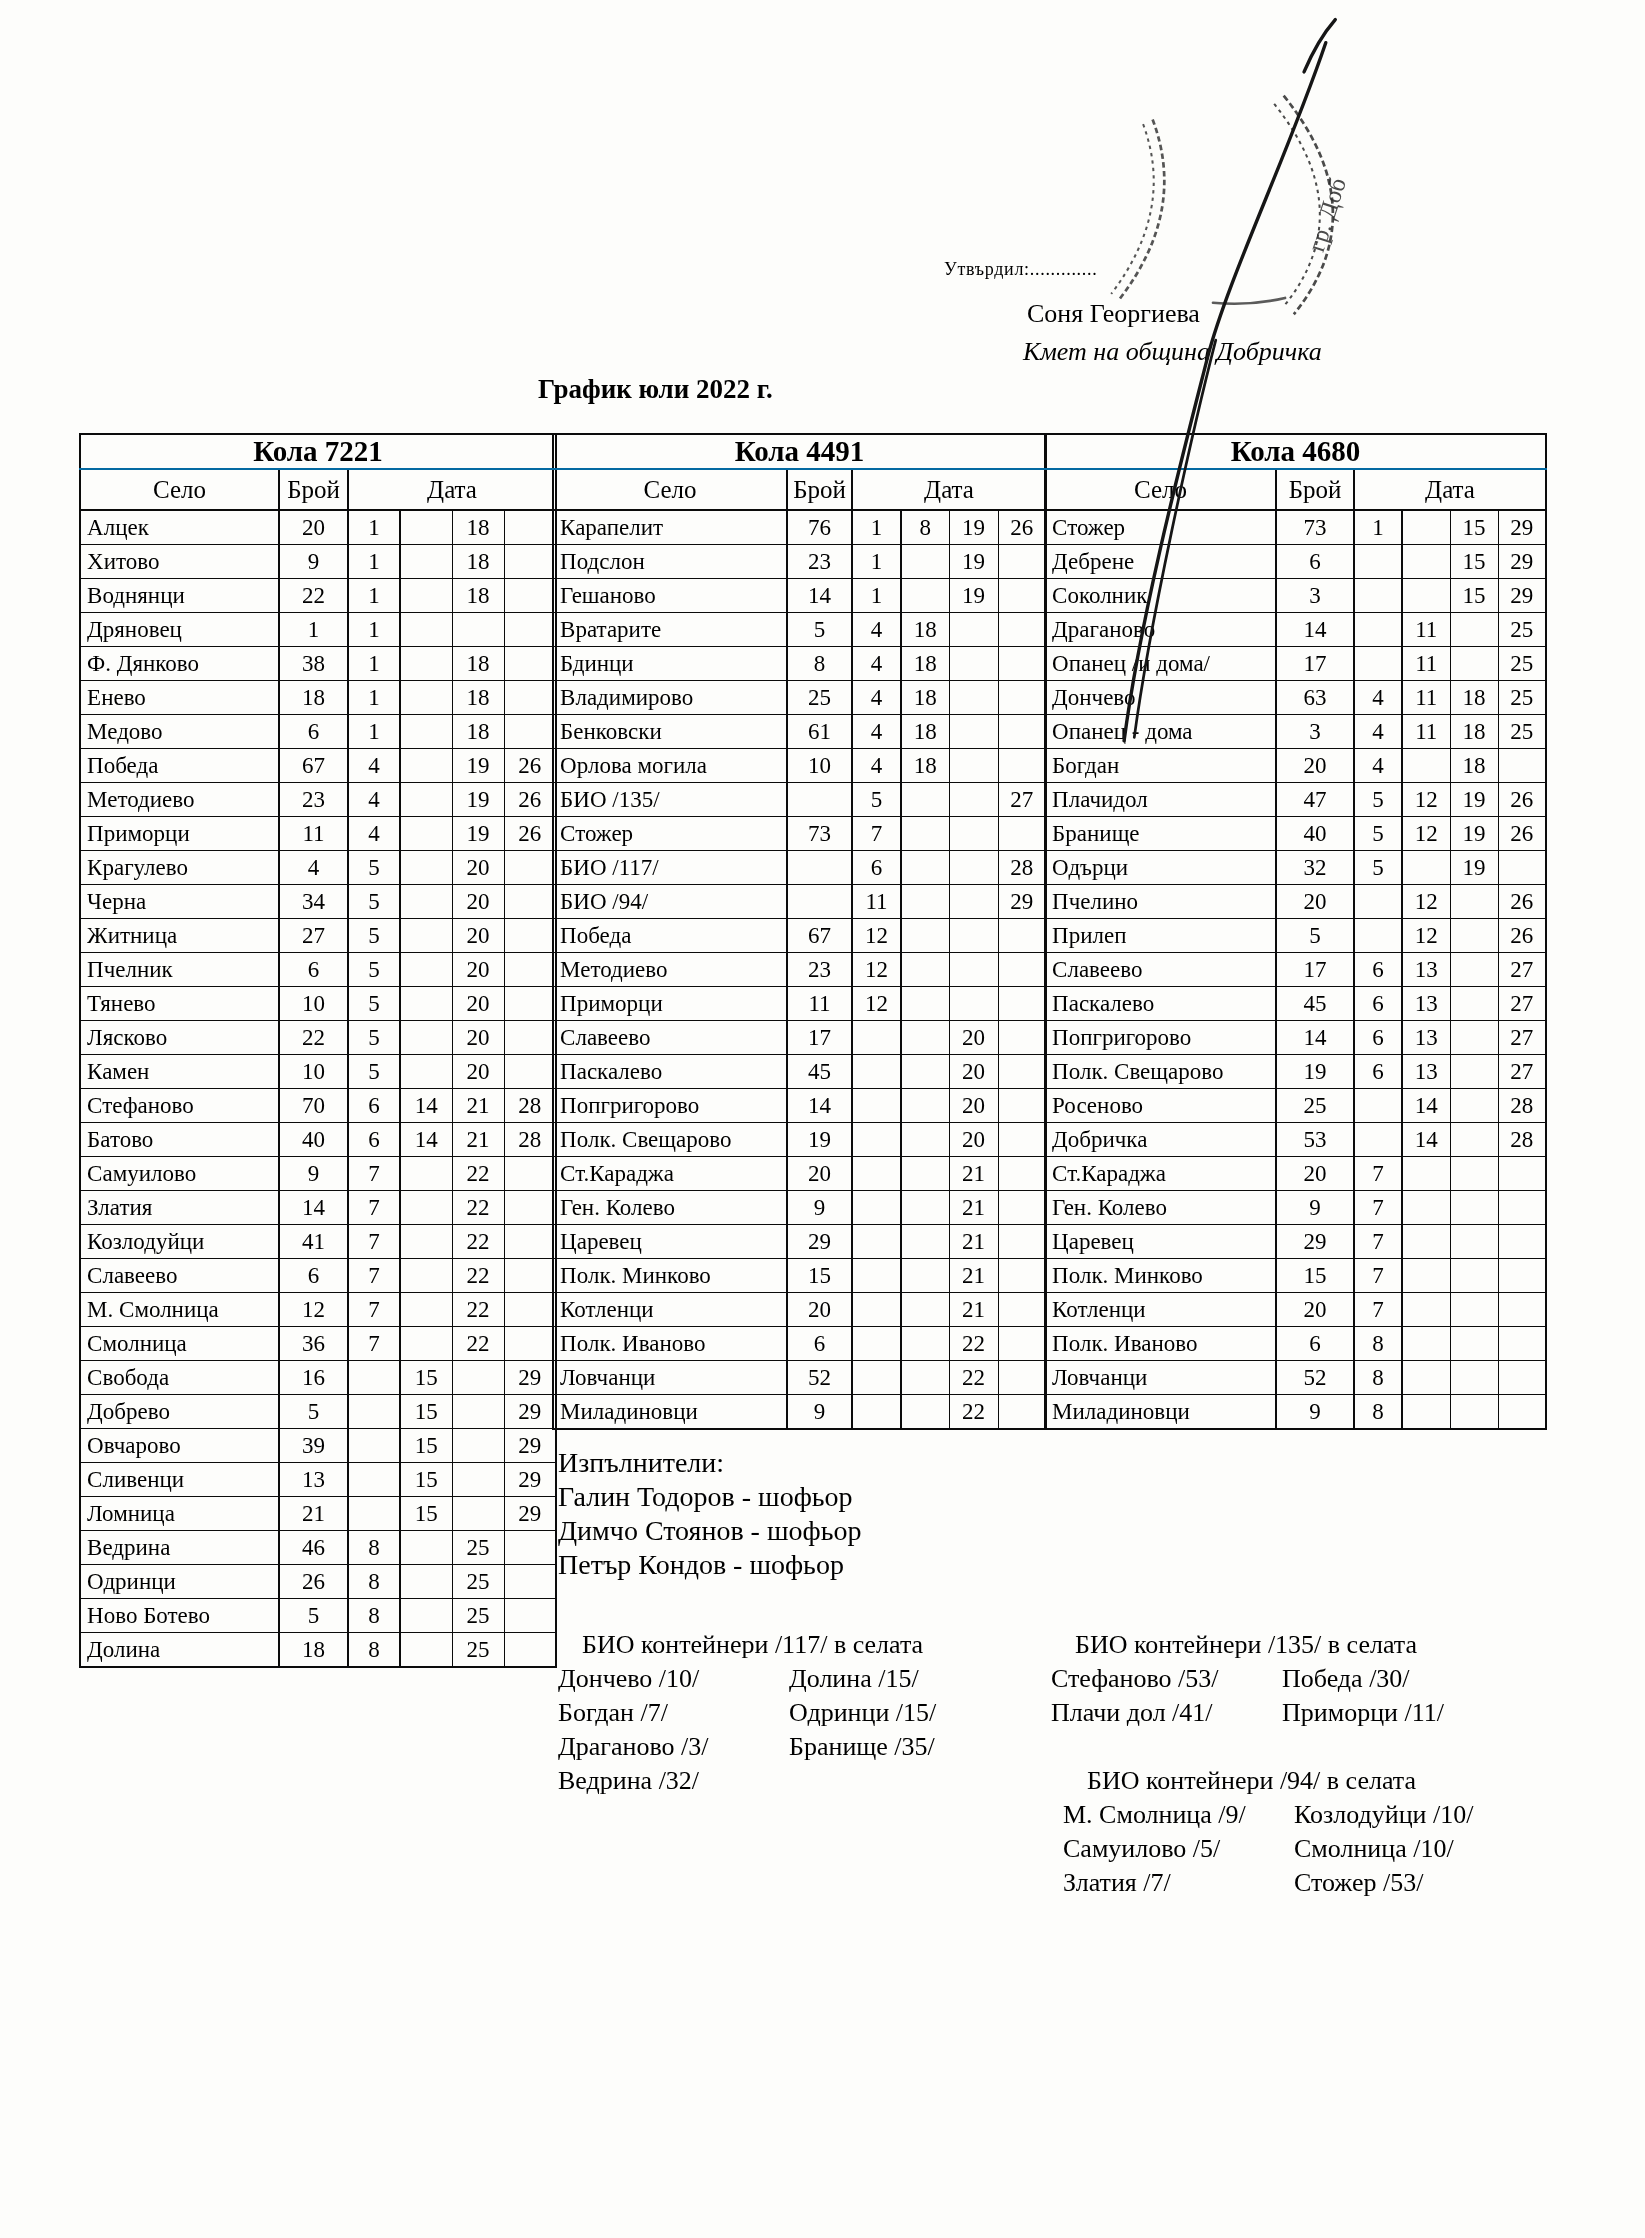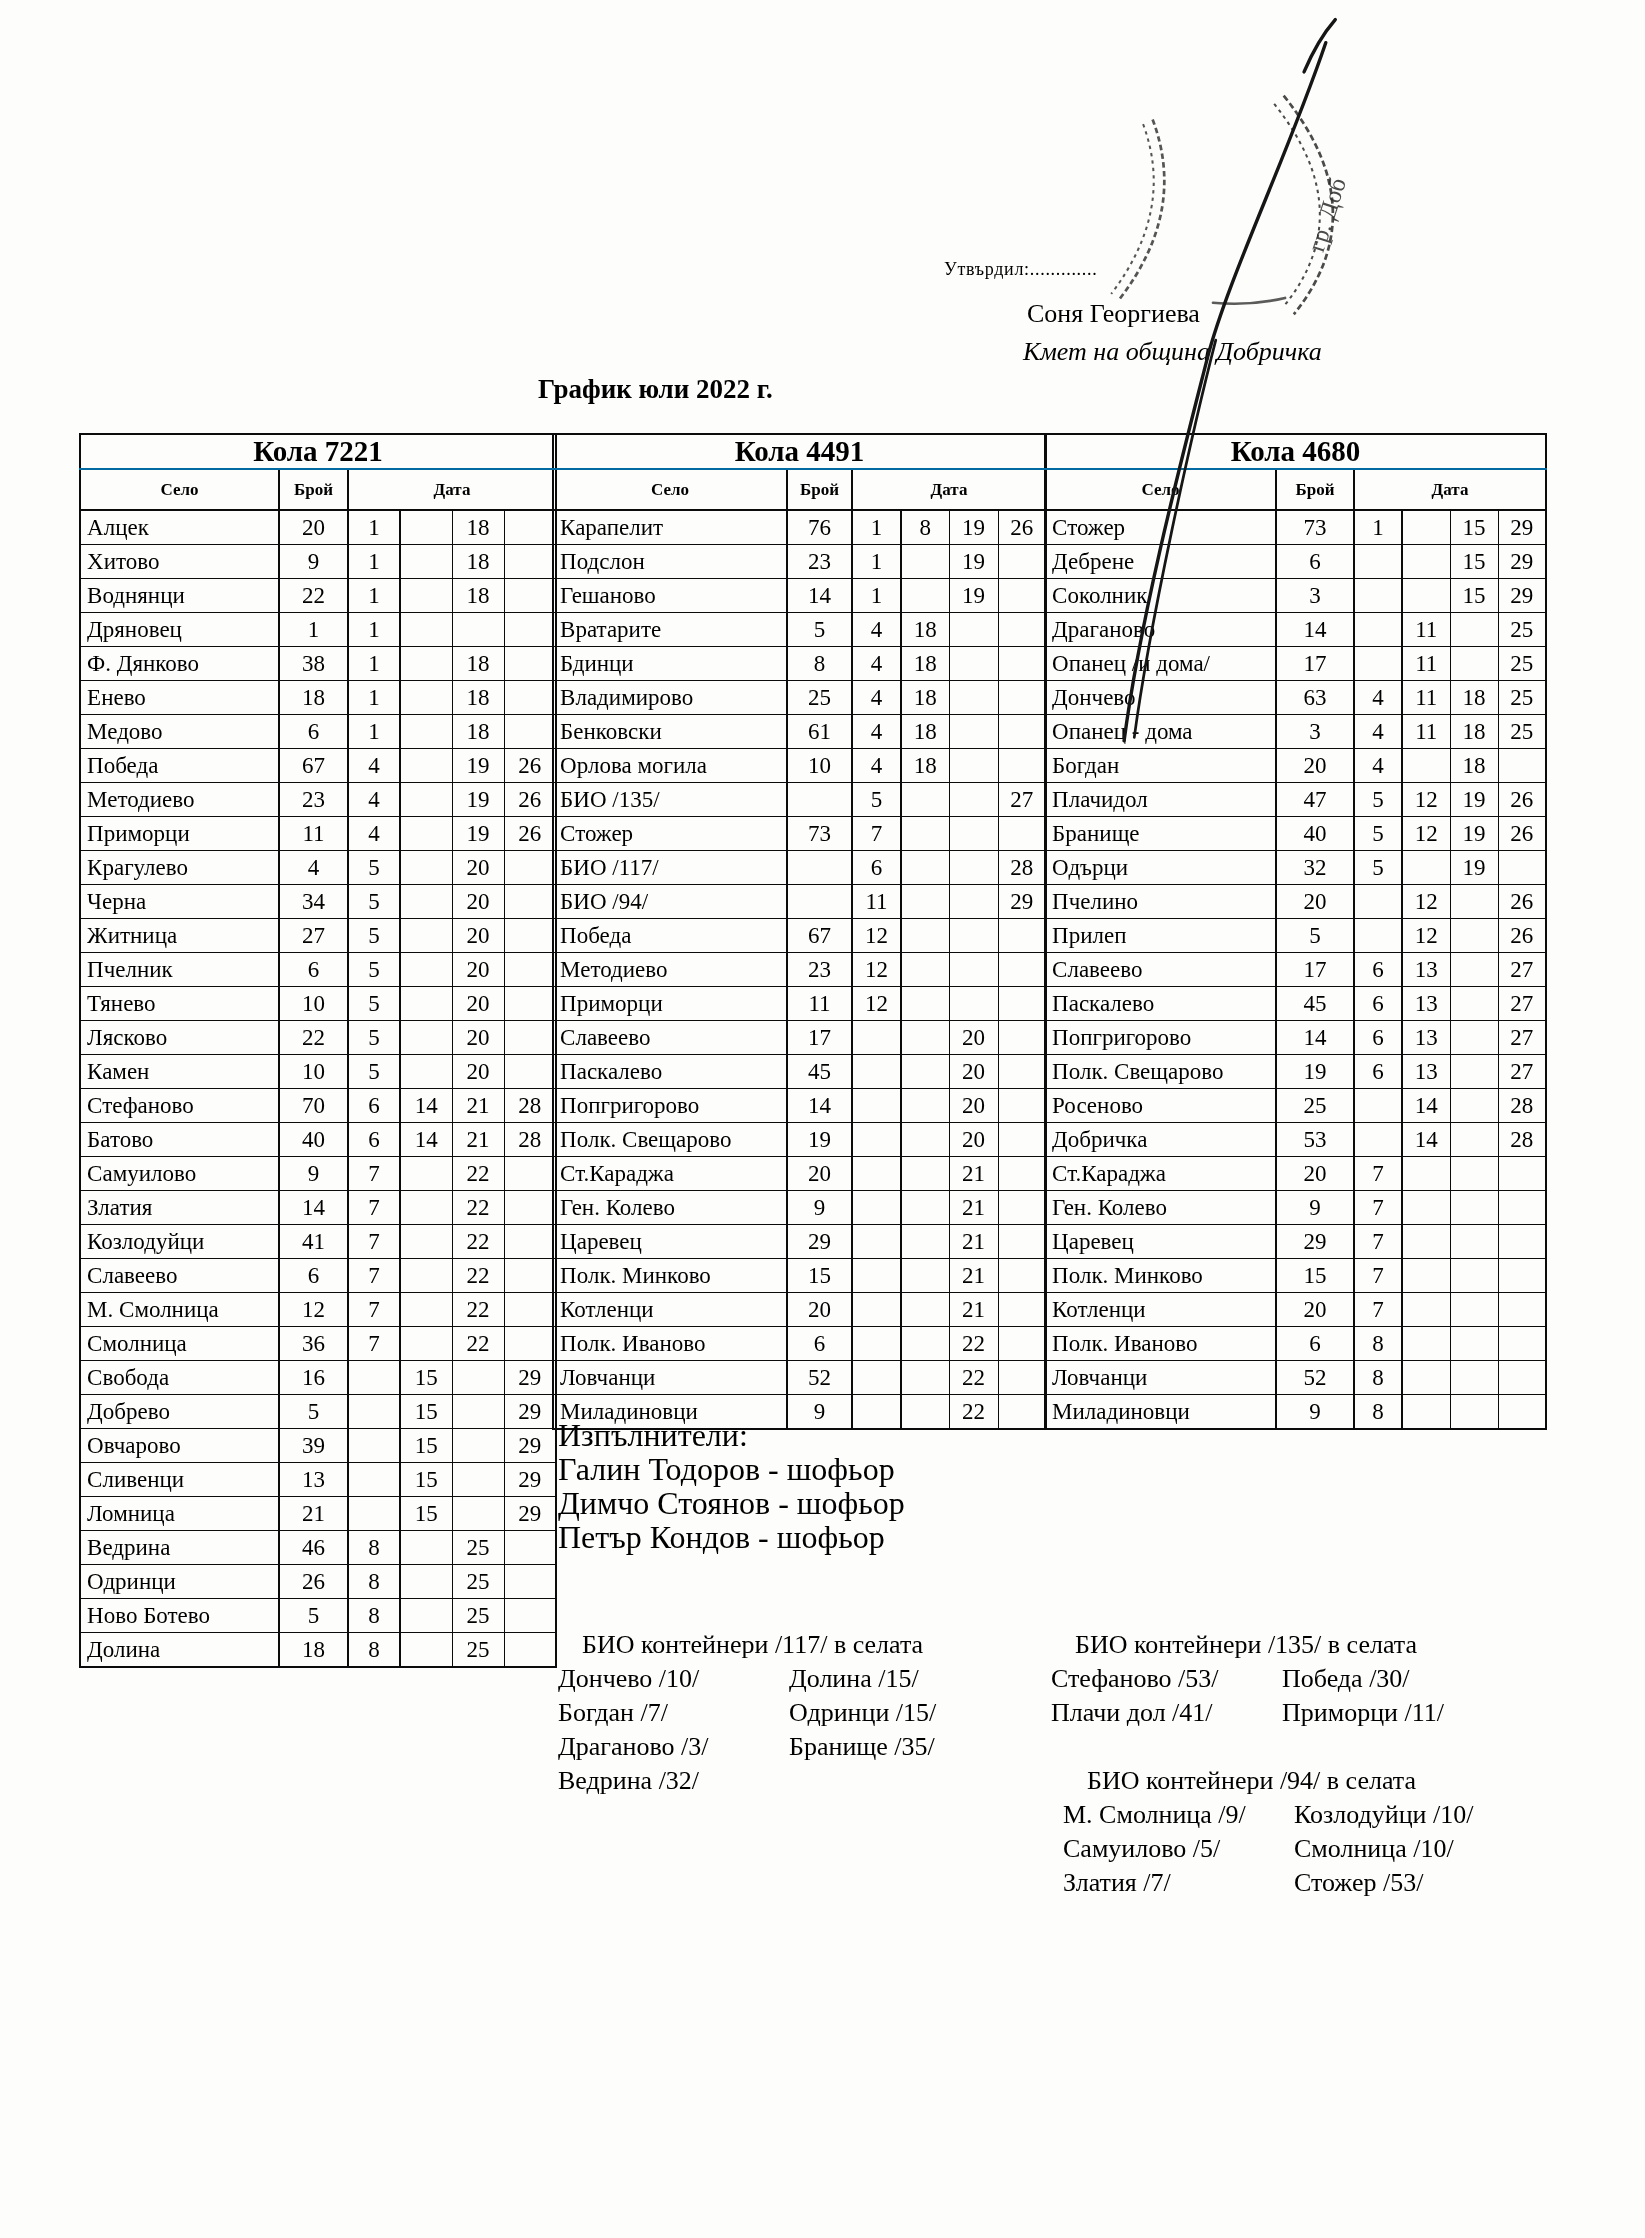--- a/index.html
+++ b/index.html
@@ -9,28 +9,28 @@
   .approved{font-size:18px;letter-spacing:0.7px;}
   .signer{font-size:26px;}
   .signer-title{font-size:26px;font-style:italic;}
   .doc-title{font-size:27px;font-weight:bold;}
   table.sched{position:absolute;border-collapse:collapse;table-layout:fixed;
               background:transparent;}
   table.sched th,table.sched td{border:1.4px solid #0b0b0b;padding:0;overflow:hidden;}
   table.sched{border:2.7px solid #0b0b0b;}
   table.sched tr.band th{height:31px;font-size:29px;font-weight:bold;
               border-bottom:2px solid #0369a1;}
-  table.sched tr.head th{height:39px;font-size:17px;font-weight:bold;
+  table.sched tr.head th{height:39px;font-size:25px;font-weight:normal;
               border-bottom:2.7px solid #0b0b0b;margin-left:24px;}
   table.sched td{height:33px;font-size:23px;}
   table.sched td.selo{text-align:left;padding-left:6.1px;white-space:nowrap;}
   table.sched .broy{border-left:2.7px solid #0b0b0b;border-right:2.7px solid #0b0b0b;}
   table.sched td.broy,table.sched td.d{text-align:center;}
   table.sched td.d1{border-right:2px solid #0b0b0b;}
-  .exec{font-size:32px;line-height:34px;}
+  .exec{font-size:28px;line-height:34px;margin-top:28px;}
   .bio{font-size:26px;line-height:34px;}
   .bio .bio-title{display:block;padding-left:24px;}
   .bio-row{display:block;}
   .bio-row .c1{display:inline-block;width:231px;}
   .sig-overlay{position:absolute;left:1046px;top:13.6px;width:421px;height:788px;
                pointer-events:none;}
 </style>
 </head>
 <body>
 

